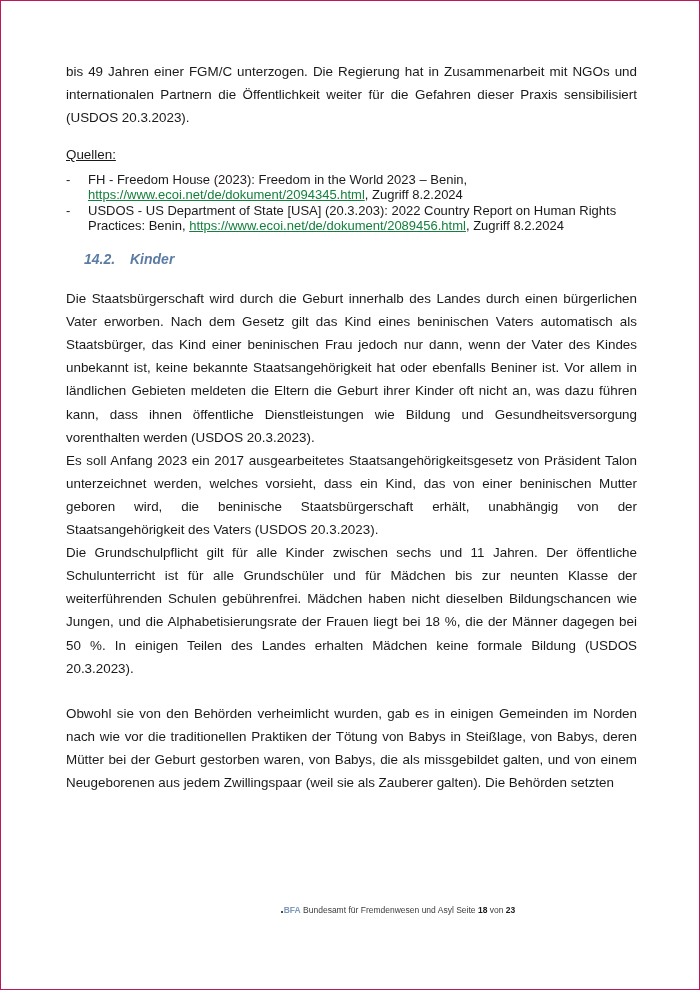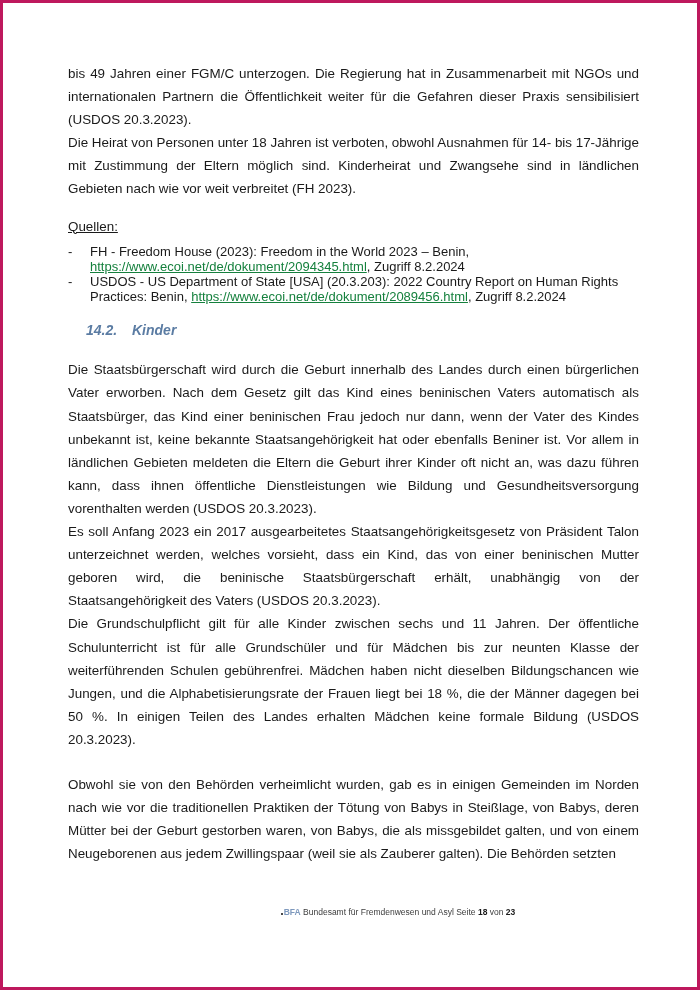--- a/index.html
+++ b/index.html
@@ -1,21 +1,21 @@
 <!DOCTYPE html>
 <html><head>
 <meta charset="utf-8">
 <style>
   html, body { margin: 0; padding: 0; background: #ffffff; }
   .page {
     position: relative;
     width: 700px;
     height: 990px;
     background: #ffffff;
-    border: 3px solid #be185d;
+    border: 1px solid #be185d;
     box-sizing: border-box;
     font-family: "Liberation Sans", sans-serif;
     color: #1a1a1a;
     overflow: hidden;
   }
   .content {
     position: absolute;
     top: 59px;
     left: 65px;
     width: 571px;
@@ -87,21 +87,20 @@
   }
   .footer b { color: #1a1a1a; }
 </style>
 </head>
 <body>
 
 <div class="page">
   <div class="content">
 
     <p class="body-par">bis 49 Jahren einer FGM/C unterzogen. Die Regierung hat in Zusammenarbeit mit NGOs und internationalen Partnern die Öffentlichkeit weiter für die Gefahren dieser Praxis sensibilisiert (USDOS 20.3.2023).</p>
-    <p class="body-par">Die Heirat von Personen unter 18 Jahren ist verboten, obwohl Ausnahmen für 14- bis 17-Jährige mit Zustimmung der Eltern möglich sind. Kinderheirat und Zwangsehe sind in ländlichen Gebieten nach wie vor weit verbreitet (FH 2023).</p>
 
     <div class="sources-heading">Quellen:</div>
 
     <div class="source-list">
       <div class="source-item">
         <span class="source-dash">-</span>
         <span class="source-text"><span>FH - Freedom House (2023): Freedom in the World 2023 – Benin, </span><a class="source-link" href="#">https://www.ecoi.net/de/dokument/2094345.html</a><span>, Zugriff 8.2.2024</span></span>
       </div>
       <div class="source-item">
         <span class="source-dash">-</span>

